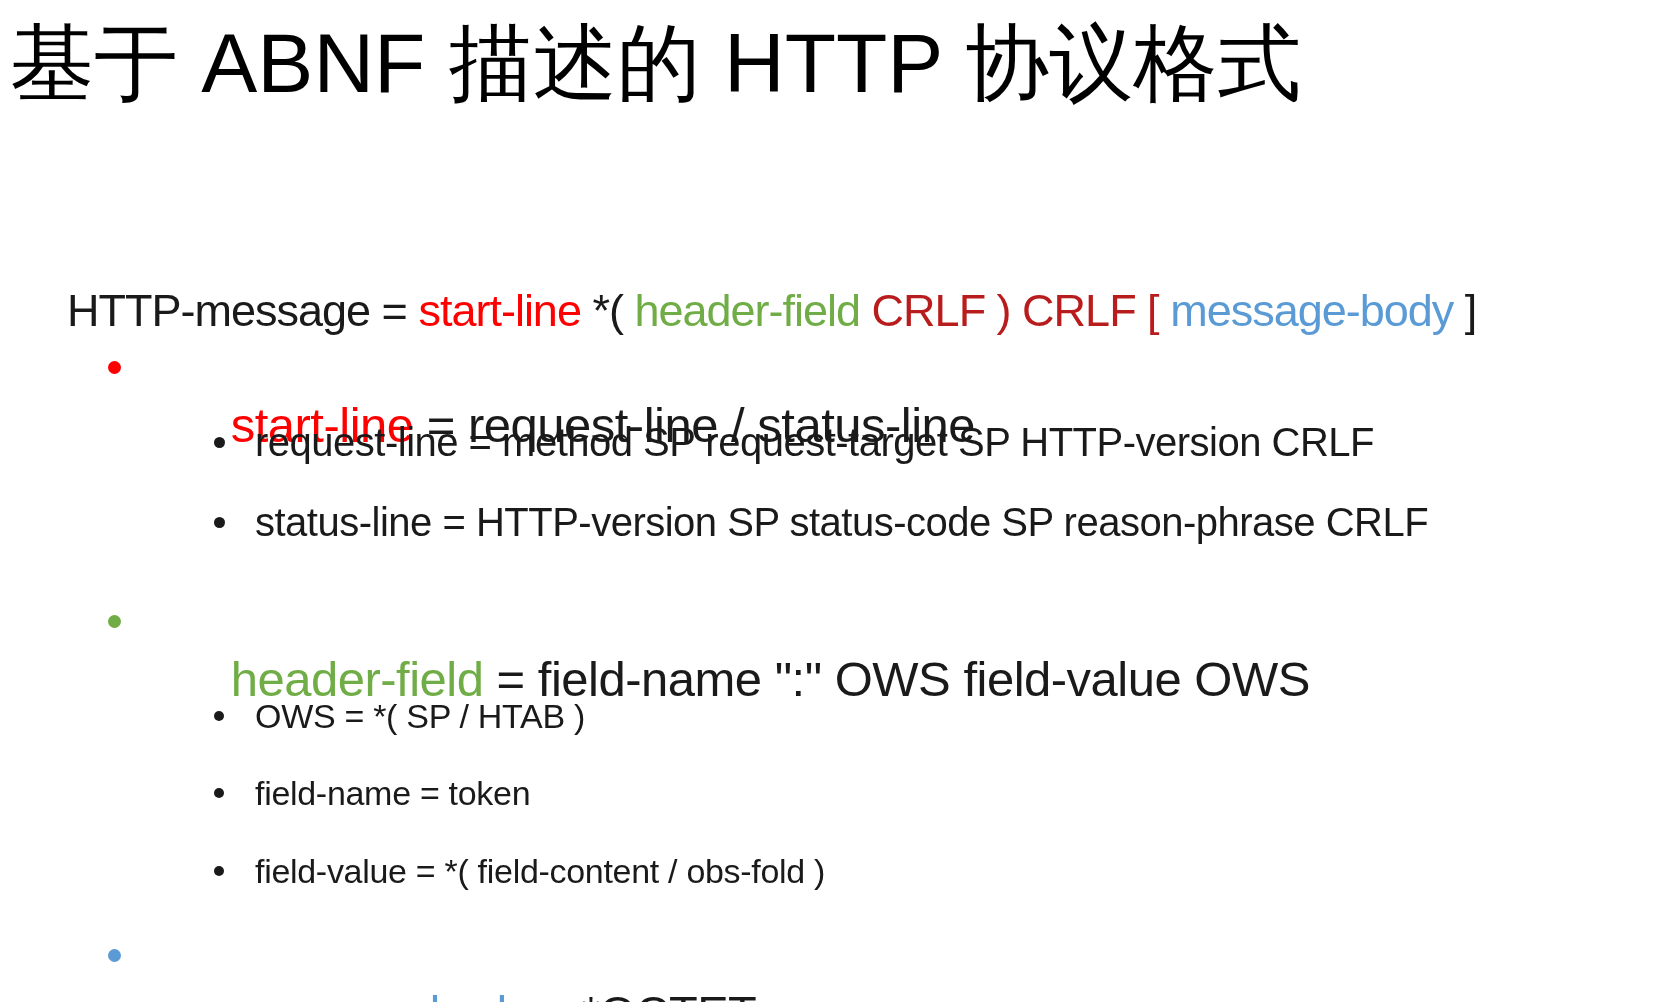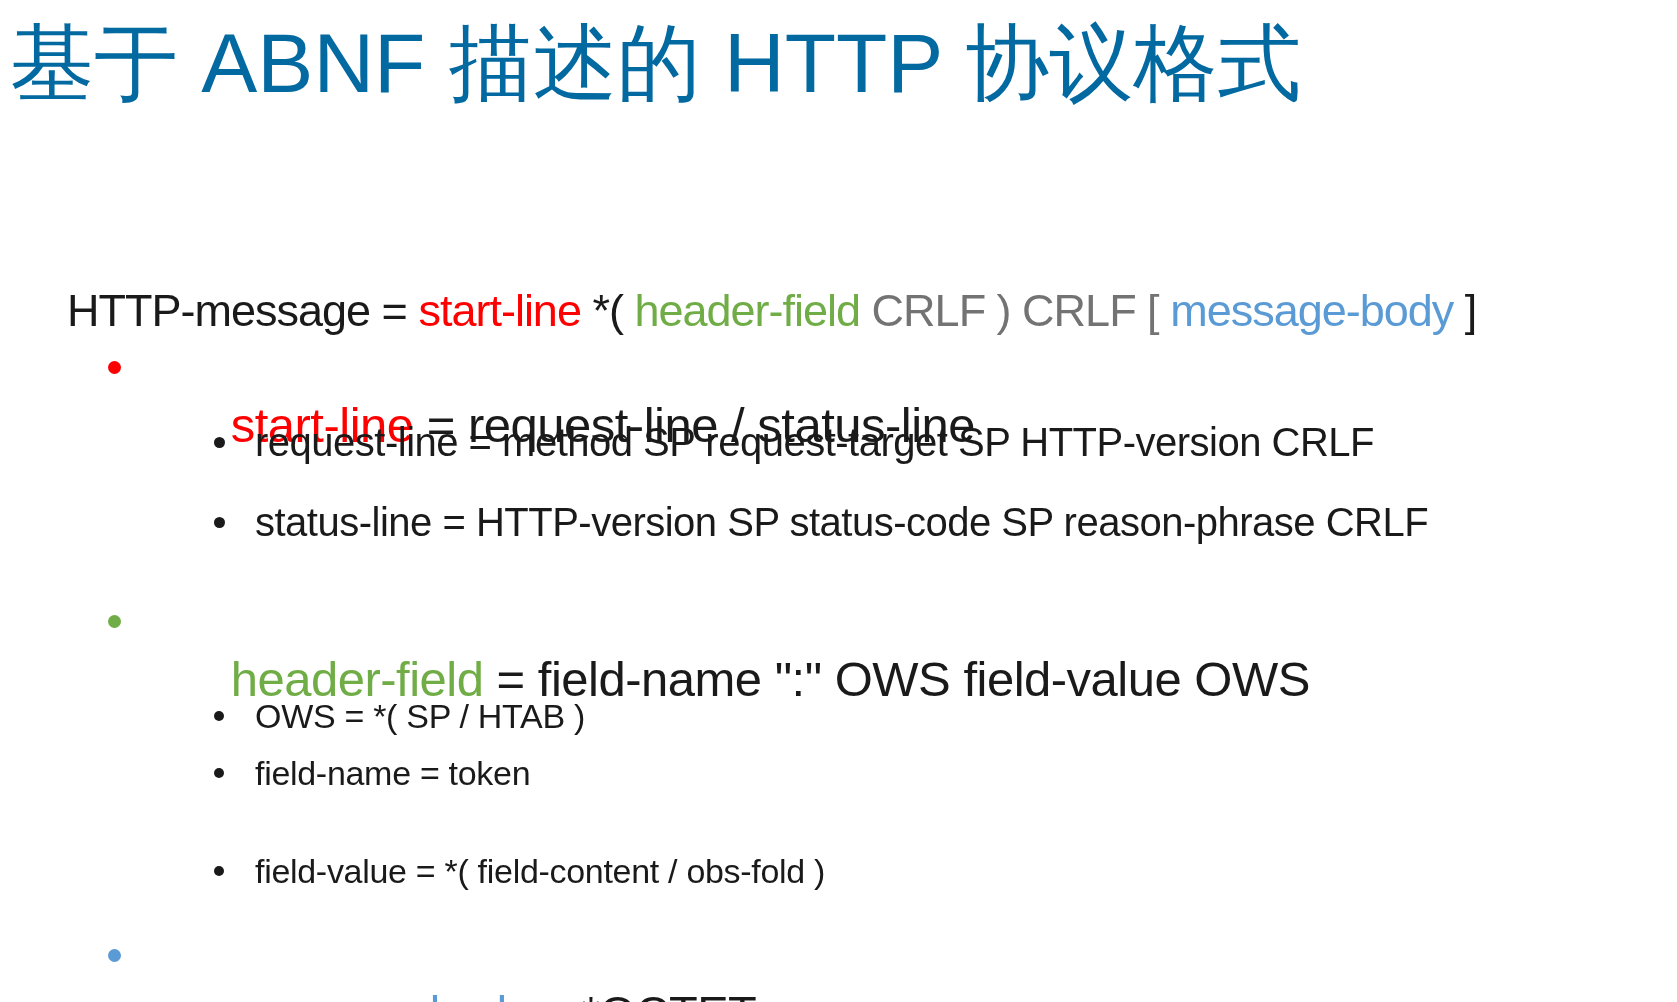--- a/index.html
+++ b/index.html
@@ -62,24 +62,24 @@
   .l1 .dot { left: 108px; top: 23px; width: 13px; height: 13px; }
   .l2a .dot { left: 214px; top: 21px; width: 11px; height: 11px; }
   .l2b .dot { left: 214px; top: 17px; width: 10px; height: 10px; }
   .ink { color: #1a1a1a; }
 </style>
 </head>
 <body>
 
 <div class="slide">
 
-  <h1 class="slide-title" style="margin: 0px; font-weight: normal; color: #0369a1;">基于 ABNF 描述的 HTTP 协议格式</h1>
+  <h1 class="slide-title" style="margin: 0px; font-weight: normal; color: #000000;">基于 ABNF 描述的 HTTP 协议格式</h1>
 
   <div class="row formula-line">
-    <span style="color: rgb(26, 26, 26); margin-left: 7px;">HTTP-message = </span><span style="color: rgb(255, 0, 0);">start-line</span><span style="color: rgb(26, 26, 26);"> *( </span><span style="color: rgb(112, 173, 71);">header-field</span><span style="color: #737373;"> CRLF ) CRLF [ </span><span style="color: rgb(91, 155, 213);">message-body</span><span style="color: rgb(26, 26, 26);"> ]</span>
+    <span style="color: rgb(26, 26, 26); margin-left: 7px;">HTTP-message = </span><span style="color: rgb(255, 0, 0);">start-line</span><span style="color: rgb(26, 26, 26);"> *( </span><span style="color: rgb(112, 173, 71);">header-field</span><span style="color: #b91c1c;"> CRLF ) CRLF [ </span><span style="color: rgb(91, 155, 213);">message-body</span><span style="color: rgb(26, 26, 26);"> ]</span>
   </div>
 
   <div class="row l1" style="top:338px;">
     <span class="dot" style="background: rgb(255, 0, 0);"></span>
     <span class="content">
       <span style="color: rgb(255, 0, 0);">start-line</span><span class="ink"> = request-line / status-line</span>
     </span>
   </div>
 
   <div class="row l2a" style="top:496px;">
@@ -95,21 +95,21 @@
     <span class="dot" style="background: rgb(112, 173, 71);"></span>
     <span class="content">
       <span style="color: rgb(112, 173, 71);">header-field</span><span class="ink"> = field-name ":" OWS field-value OWS</span>
     </span>
   </div>
 
   <div class="row l2b" style="top:694px;">
     <span class="dot"></span>
     <span class="content ink">OWS = *( SP / HTAB )</span>
   </div>
-  <div class="row l2b" style="top:751px;">
+  <div class="row l2b" style="top:771px;">
     <span class="dot"></span>
     <span class="content ink">field-name = token</span>
   </div>
   <div class="row l2b" style="top:849px;">
     <span class="dot"></span>
     <span class="content ink">field-value = *( field-content / obs-fold )</span>
   </div>
 
   <div class="row l1" style="top:926px; font-size:47px;">
     <span class="dot" style="background: rgb(91, 155, 213);"></span>

